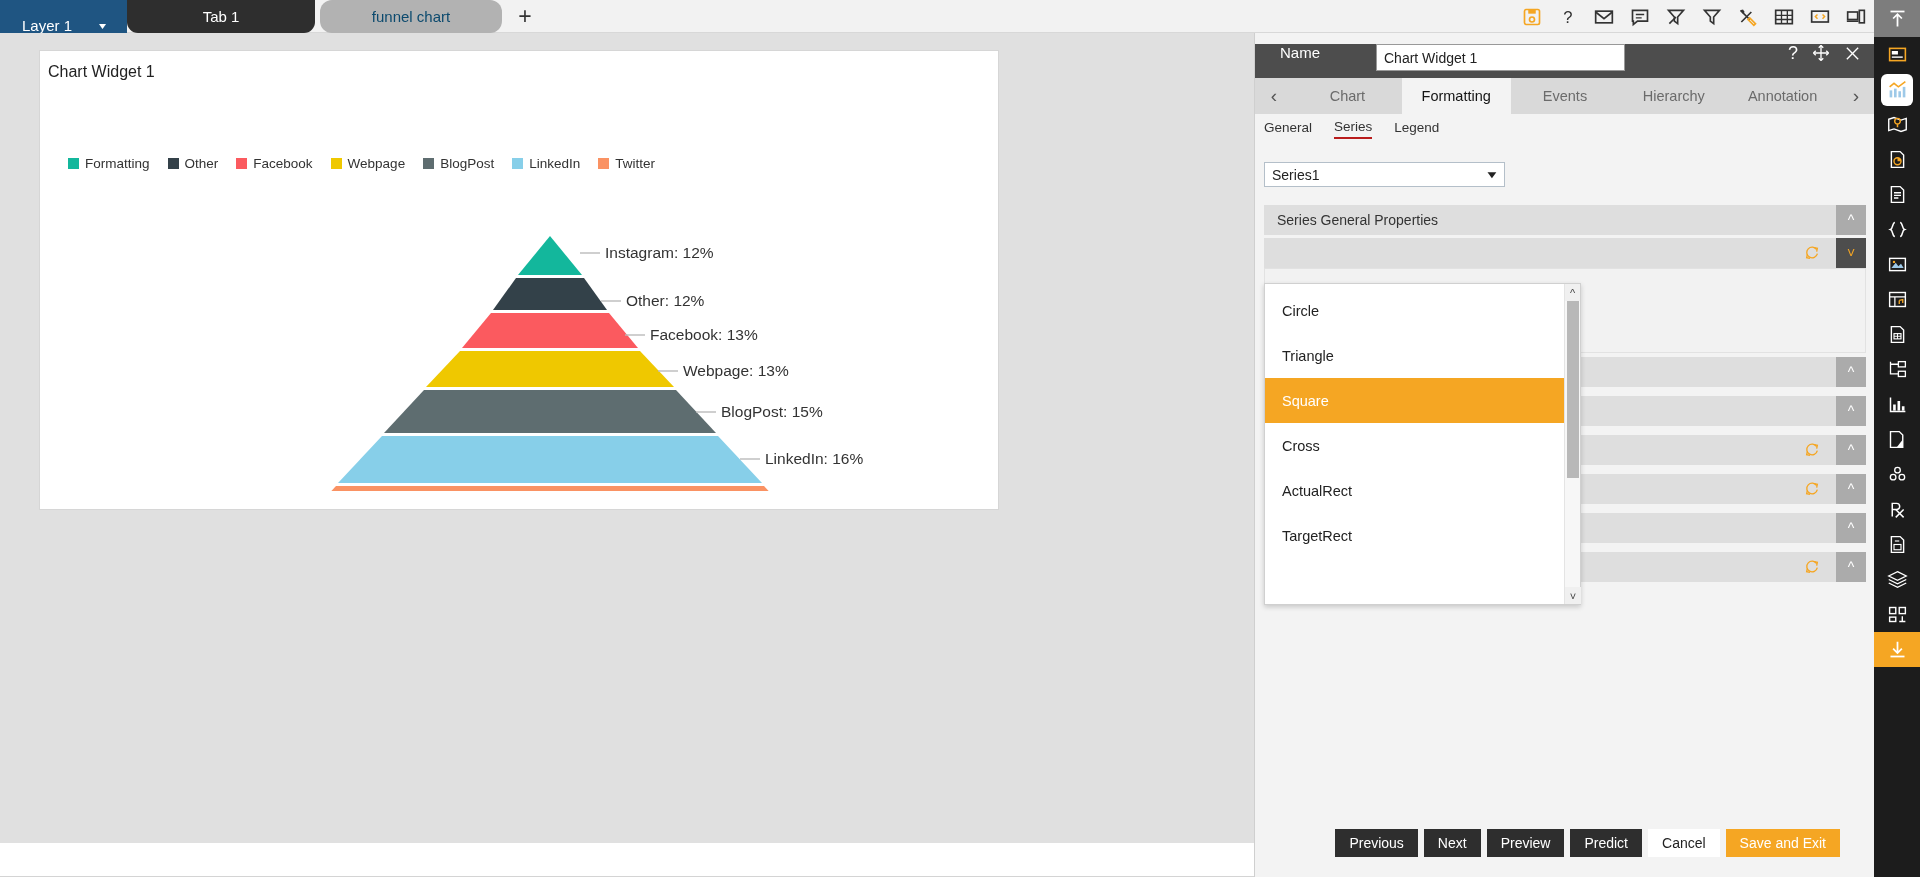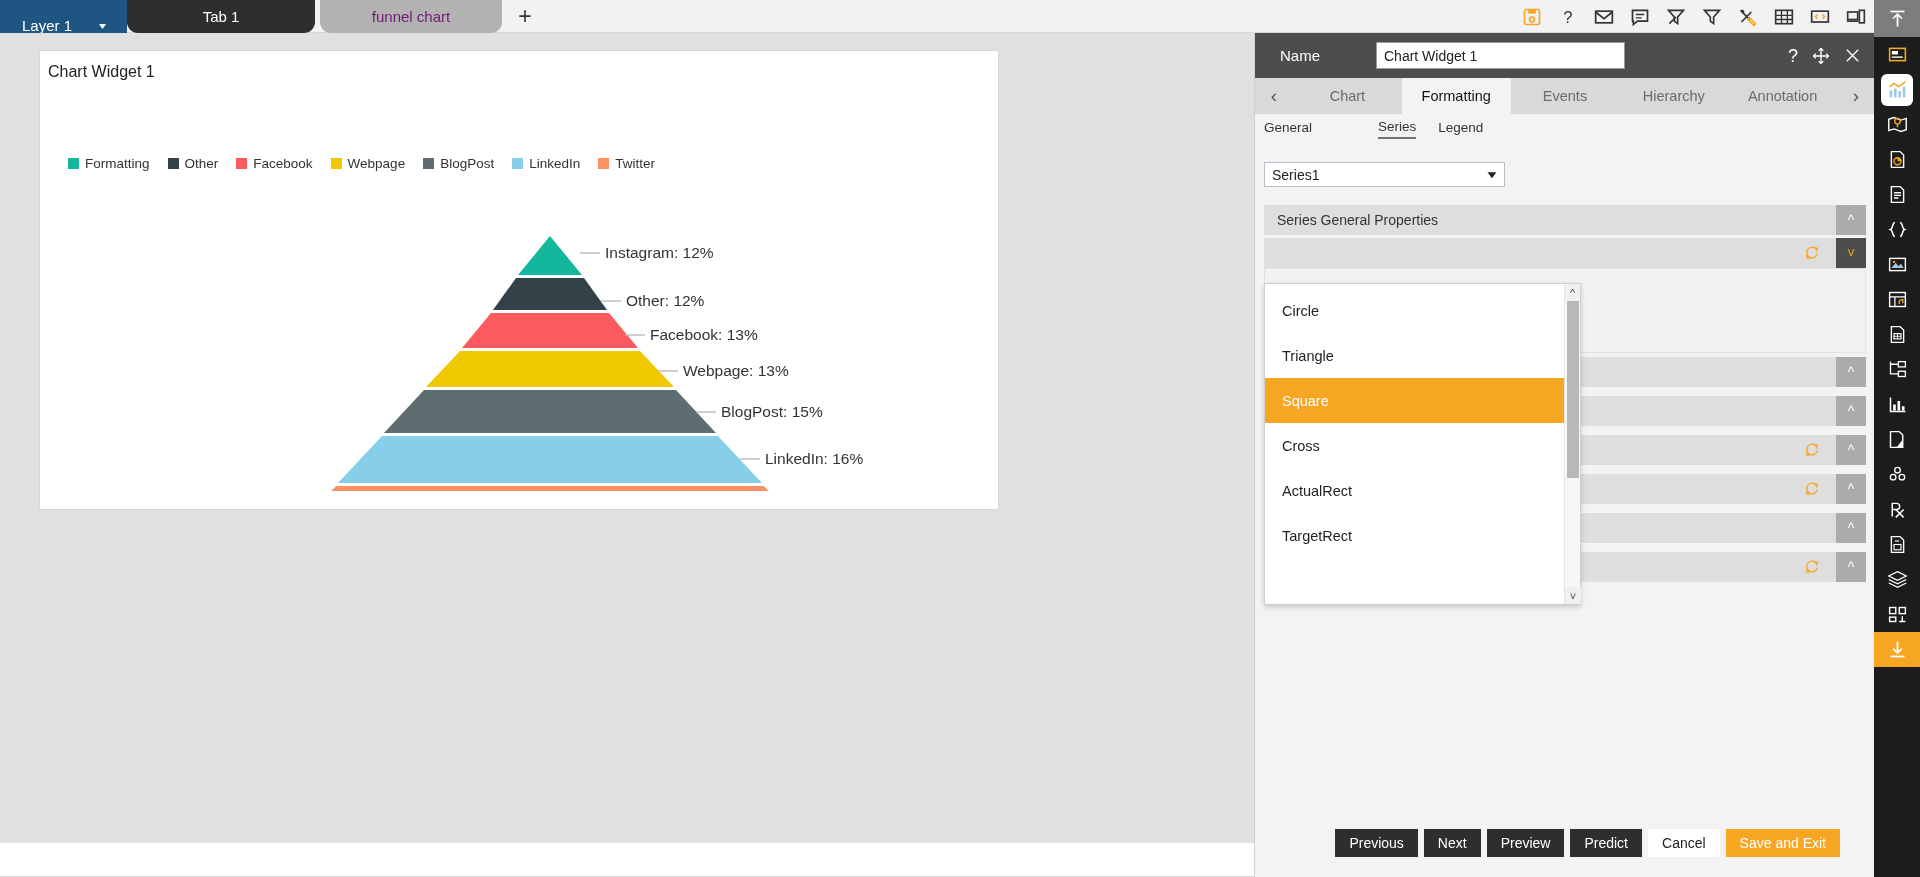--- a/index.html
+++ b/index.html
@@ -25,21 +25,21 @@
   }
   .layer-caret { font-size: 10px; line-height: 1; transform: scaleX(1.4); }
   .tab {
     position: absolute; top: 0; height: 33px;
     border-radius: 0 0 11px 11px;
     display: flex; align-items: center; justify-content: center;
     font-size: 15px;
     text-align: right;
   }
   .tab.active { left: 127px; width: 188px; background: #2e2e2e; color: #ffffff; }
-  .tab.inactive { left: 320px; width: 182px; background: #b2b2b2; color: #701a75; }
+  .tab.inactive { left: 320px; width: 182px; background: #b2b2b2; color: #0c4a6e; border-radius: 12px; }
   .tab-add {
     position: absolute; left: 505px; top: 0; width: 40px; height: 33px;
     display: flex; align-items: center; justify-content: center;
     font-size: 23px; color: #333; font-weight: 300;
   }
   .toolbar-icons {
     position: absolute; right: 18px; top: 0; height: 33px;
     display: flex; align-items: center; gap: 16px;
   }
   .ticon { width: 20px; height: 20px; display: block; }
@@ -72,23 +72,23 @@
     font-size: 13px; color: #333;
     display: flex; align-items: center; padding-left: 10px;
   }
 
   
   .panel {
     position: absolute; left: 1254px; top: 33px; width: 620px; height: 844px;
     background: #f3f3f3; border-left: 1px solid #cfcfcf;
   }
   .panel-header {
-    position: absolute; left: 0; top: 0; width: 620px; height: 45px;
+    position: absolute; left: 0; top: 11px; width: 620px; height: 45px;
     background: #4d4d4d; color: #ffffff;
-    display: flex; align-items: center;
+    display: flex; align-items: flex-start;
   }
   .panel-header .lbl { margin-left: 25px; font-size: 15px; width: 96px; }
   .name-input {
     width: 249px; height: 27px; background: #ffffff; border: 1px solid #999;
     font-size: 14px; color: #222; padding: 0 7px;
     font-family: "Liberation Sans", sans-serif;
   }
   .panel-header .hdr-icons {
     margin-left: auto; margin-right: 14px;
     display: flex; align-items: center; gap: 14px;
@@ -104,21 +104,21 @@
   .ptab { flex: 1; display: flex; align-items: center; justify-content: center;
           font-size: 14.5px; color: #6b6b6b; }
   .ptab.active { background: #f3f3f3; color: #141414; }
 
   .subtabs {
     position: absolute; left: 0; top: 81px; width: 620px; height: 29px;
     display: flex; align-items: center; gap: 22px; padding-left: 9px;
     background: #f3f3f3;
   }
   .stab { font-size: 13.5px; color: #333; padding-bottom: 3px; }
-  .stab.active { border-bottom: 2px solid #737373; margin-left: 44px; }
+  .stab.active { border-bottom: 2px solid #b91c1c; }
 
   .series-select {
     position: absolute; left: 9px; top: 129px; width: 241px; height: 25px;
     background: #ffffff; border: 1px solid #b4bfc9;
     display: flex; align-items: center; padding: 0 7px;
     font-size: 14px; color: #222;
   }
   .sel-caret { margin-left: auto; font-size: 10px; color: #222; transform: scaleX(1.5); }
 
   .acc {

